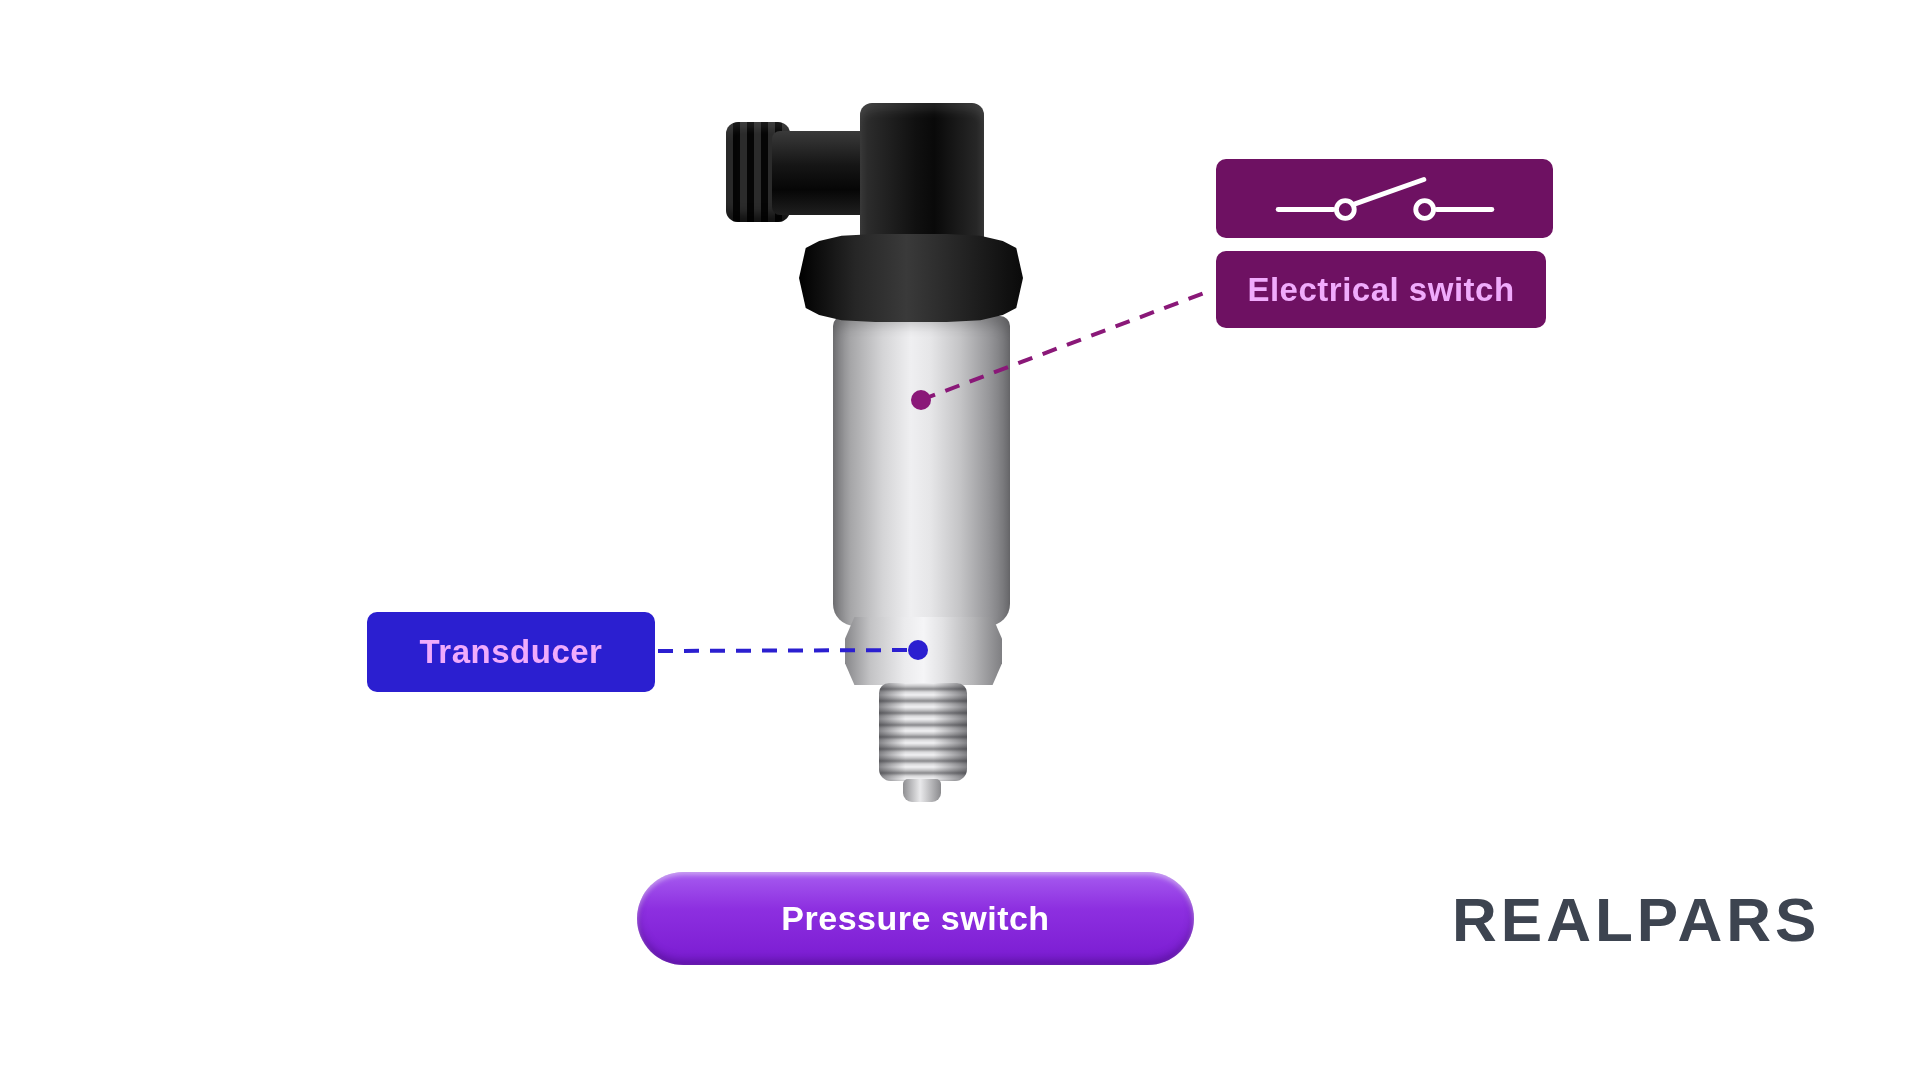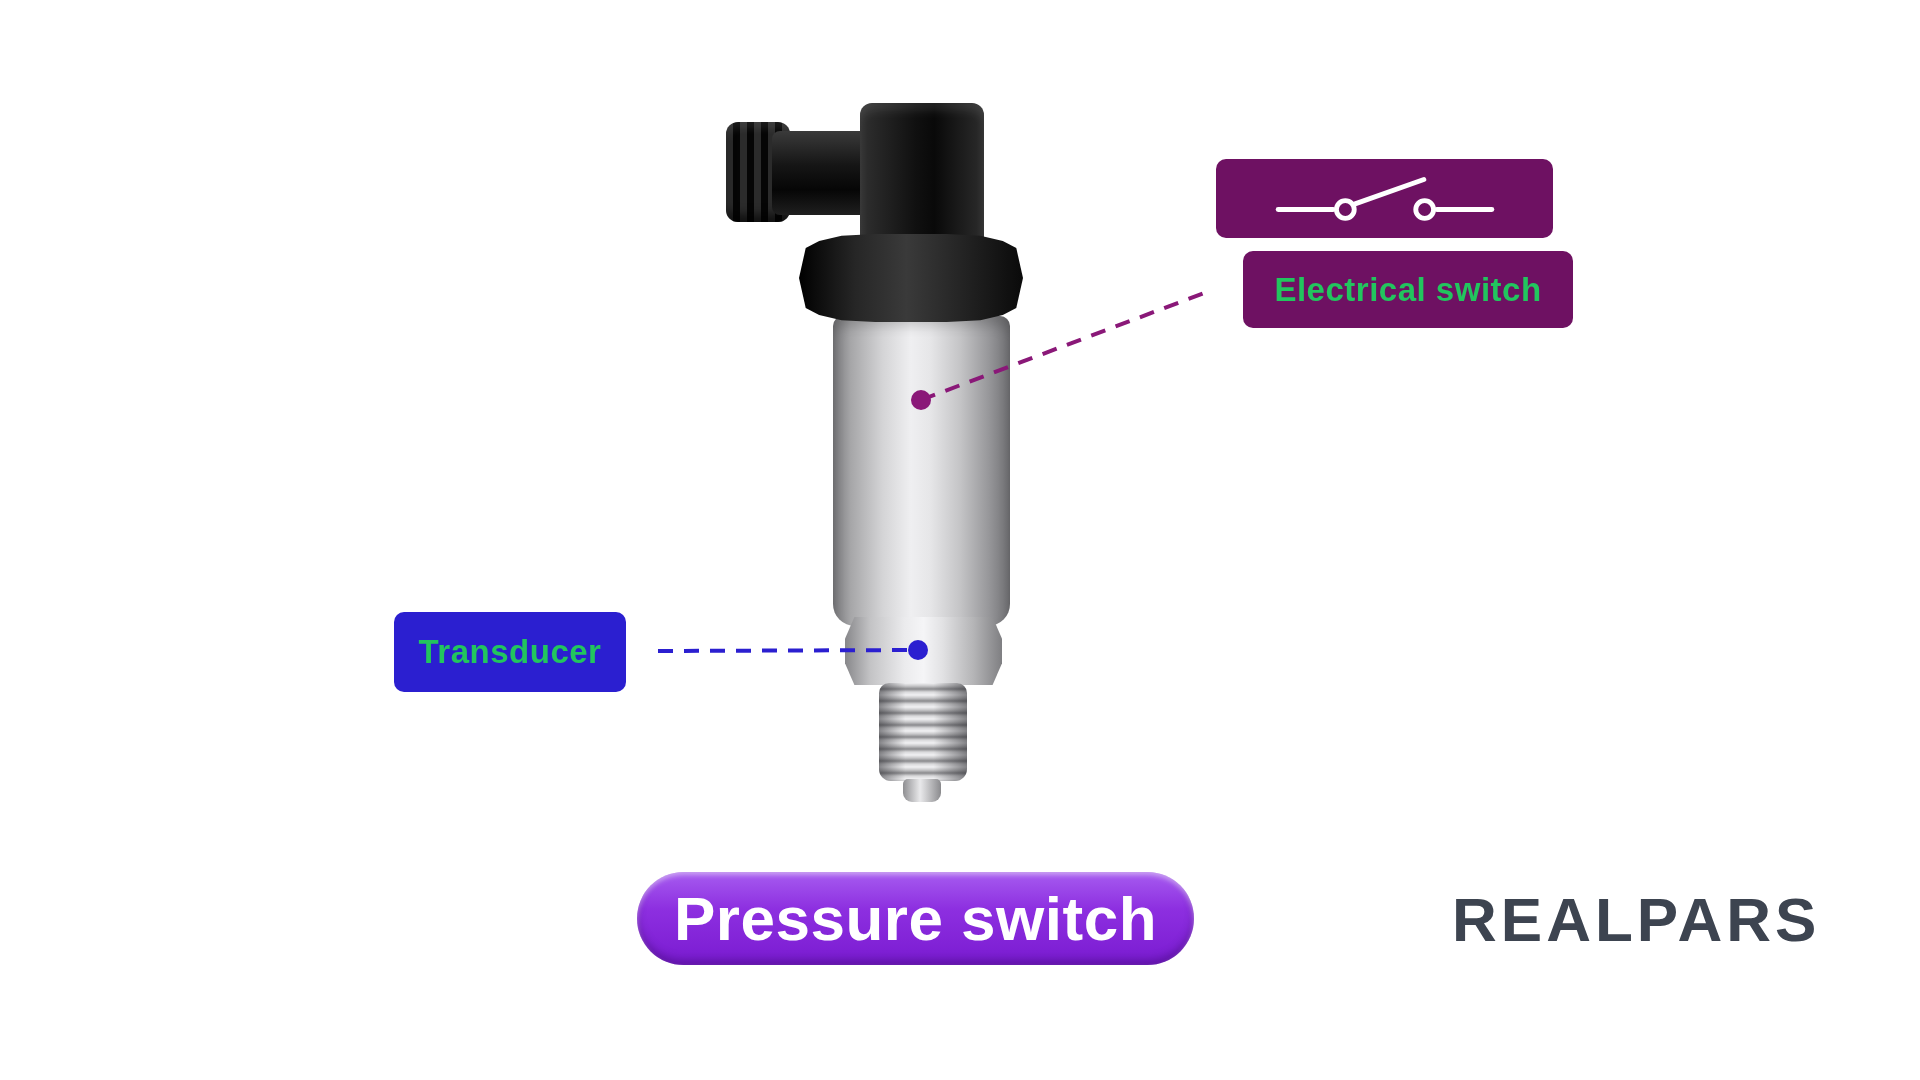--- a/index.html
+++ b/index.html
@@ -72,34 +72,33 @@
   .dot-blue      { fill:   var(--blue, #2b1fd0); }
 
   
   .icon-box {
     position: absolute; left: 1216px; top: 159px; width: 337px; height: 79px;
     background: var(--magenta, #6e1162); border-radius: 10px;
     display: flex; align-items: center; justify-content: center;
   }
   .label-box {
     position: absolute; display: flex; align-items: center; justify-content: center;
-    color: #22c55e; font-size: 33px; font-weight: 700; border-radius: 10px;
+    color: #f0abfc; font-size: 33px; font-weight: 700; border-radius: 10px;
     letter-spacing: .5px;
-    margin-left: 27px;
   }
   .label-electrical { left: 1216px; top: 251px; width: 330px; height: 77px; background: var(--magenta, #6e1162); }
-  .label-transducer { left: 367px;  top: 612px; width: 232px; height: 80px; background: var(--blue, #2b1fd0); }
+  .label-transducer { left: 367px;  top: 612px; width: 288px; height: 80px; background: var(--blue, #2b1fd0); }
 
   .title-pill {
     position: absolute; left: 637px; top: 872px; width: 557px; height: 93px;
     border-radius: 47px;
     background: linear-gradient(180deg, #a75cf0 0%, #8d2fe0 40%, #7a1bd1 100%);
     box-shadow: inset 0 3px 5px rgba(255,255,255,.45), inset 0 -5px 9px rgba(40,0,80,.35);
     display: flex; align-items: center; justify-content: center;
-    color: #ffffff; font-size: 62px; font-weight: 700; letter-spacing: .5px;
+    color: #ffffff; font-size: 34px; font-weight: 700; letter-spacing: .5px;
   }
 
   .logo {
     position: absolute; left: 1452px; top: 894px; width: 360px; height: 50px;
     color: var(--logo-gray, #3d4450);
     font-size: 62px; font-weight: 800; letter-spacing: 4px;
     display: flex; align-items: center;
   }
 </style>
 </head>

